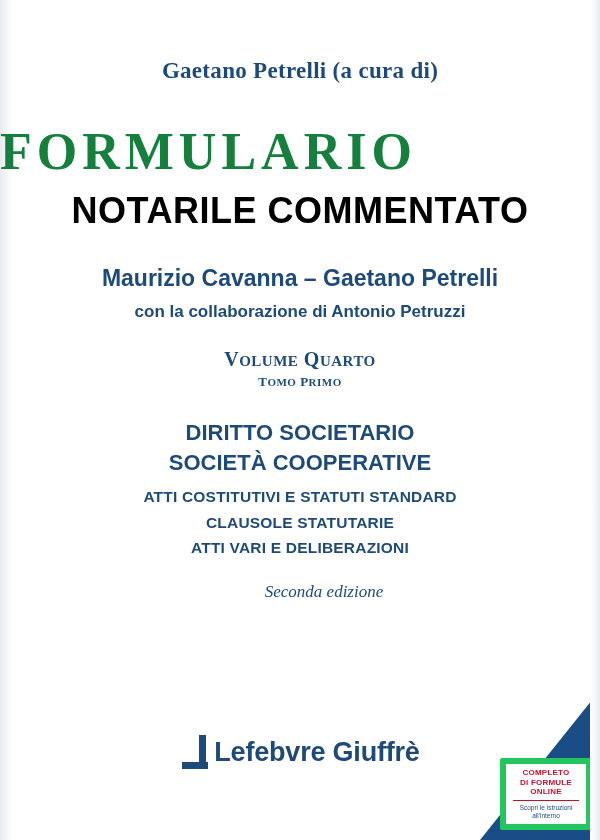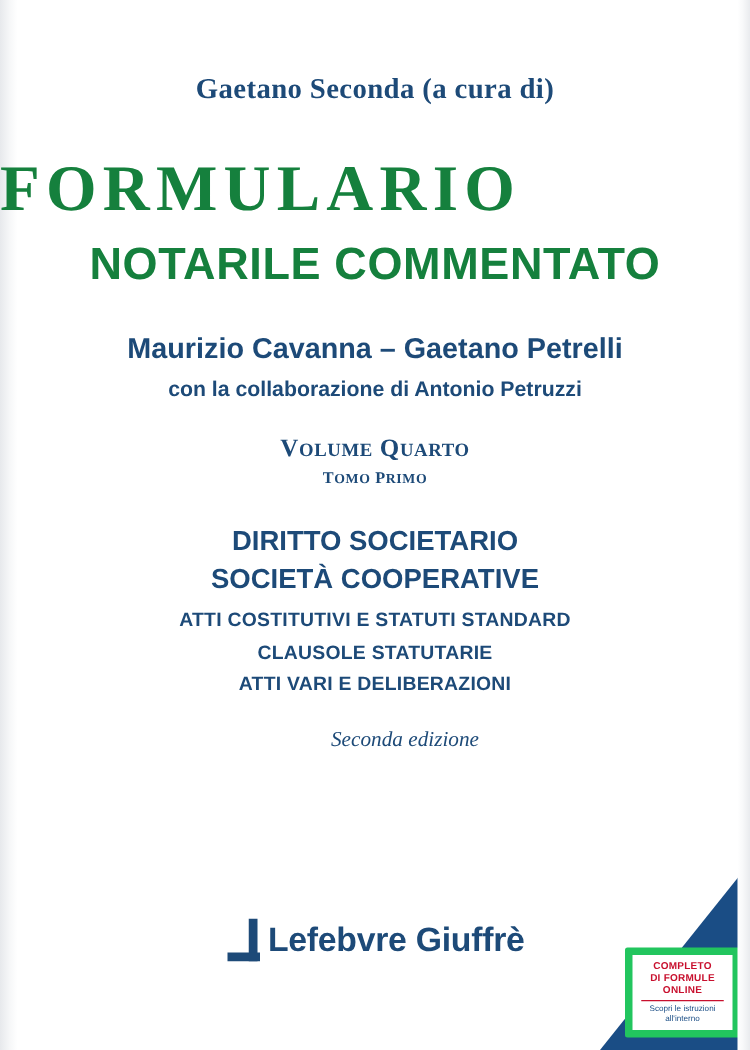--- a/index.html
+++ b/index.html
@@ -61,21 +61,21 @@
 
   .title-sub {
     position: absolute;
     top: 190px;
     left: 0;
     width: 100%;
     text-align: center;
     font-family: "Liberation Sans", sans-serif;
     font-size: 36px;
     font-weight: bold;
-    color: #15803d;
+    color: #000000;
     letter-spacing: 0.5px;
   }
 
   .authors {
     position: absolute;
     top: 265px;
     left: 0;
     width: 100%;
     text-align: center;
     font-family: "Liberation Sans", sans-serif;
@@ -254,21 +254,21 @@
     color: #1a4d85;
     font-size: 6.5px;
     line-height: 1.2;
   }
 </style>
 </head>
 <body>
 
 <div id="cover">
 
-  <div class="editor-line">Gaetano Seconda (a cura di)</div>
+  <div class="editor-line">Gaetano Petrelli (a cura di)</div>
 
   <div class="title-main">FORMULARIO</div>
 
   <div class="title-sub">NOTARILE COMMENTATO</div>
 
   <div class="authors">Maurizio Cavanna – Gaetano Petrelli</div>
 
   <div class="collab">con la collaborazione di Antonio Petruzzi</div>
 
   <div class="volume">

